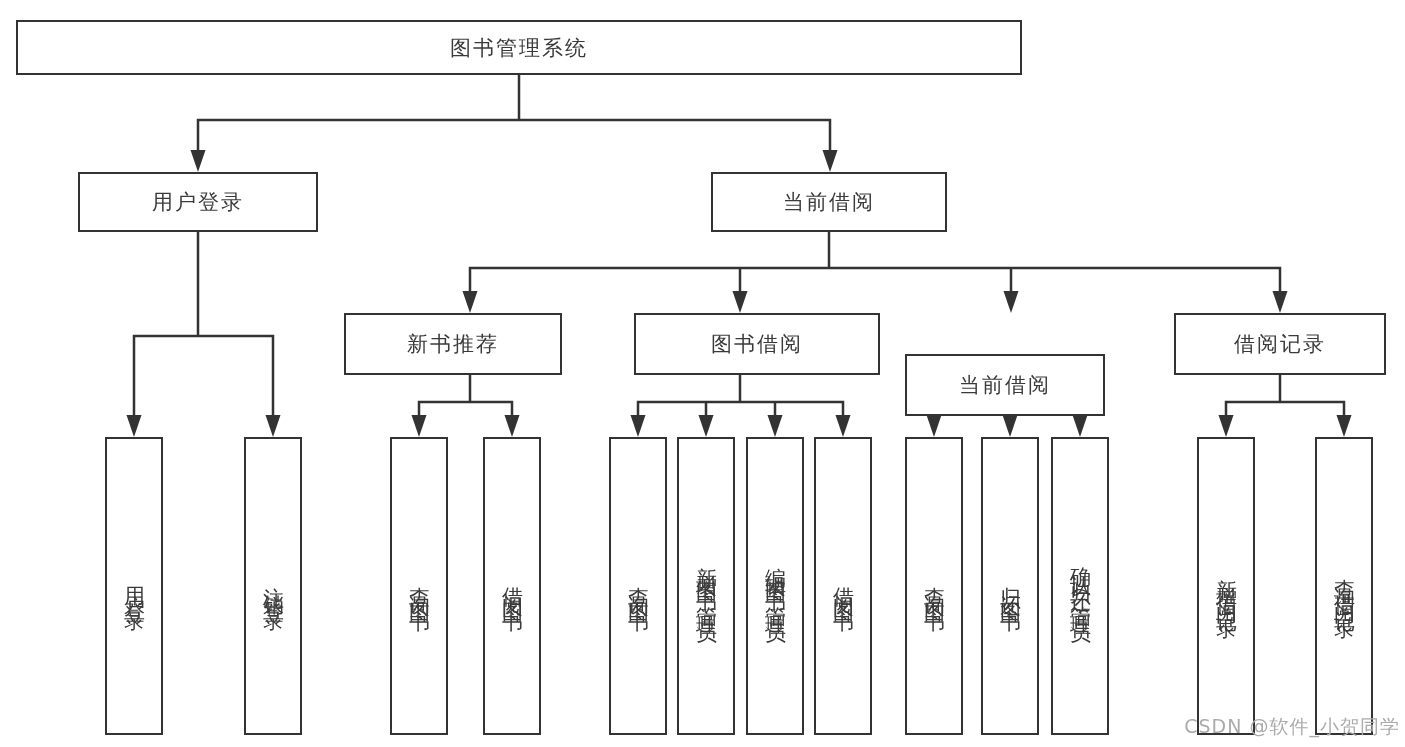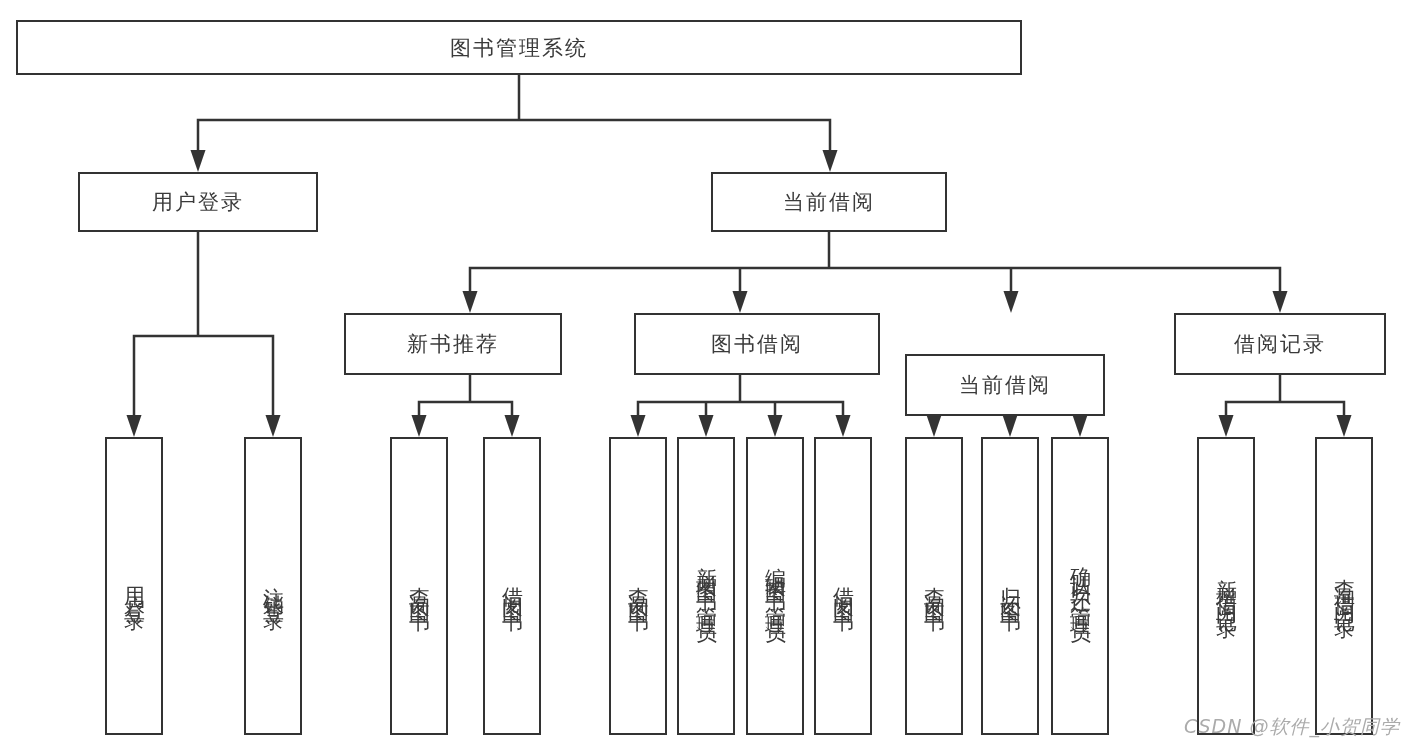--- a/index.html
+++ b/index.html
@@ -63,21 +63,20 @@
   .lf-13 { left: 1315px; }
   .watermark {
     position: absolute;
     right: 5px;
     top: 714px;
     font-size: 19px;
     color: #ababab;
     letter-spacing: 1px;
     white-space: nowrap;
     z-index: 5;
-    font-style: italic;
   }
 </style>
 </head>
 <body>
 
 <div class="stage">
 
   <svg id="connectors" viewBox="0 0 1405 747" xmlns="http://www.w3.org/2000/svg">
     <g stroke="#333333" stroke-width="2.5" fill="none">
 

